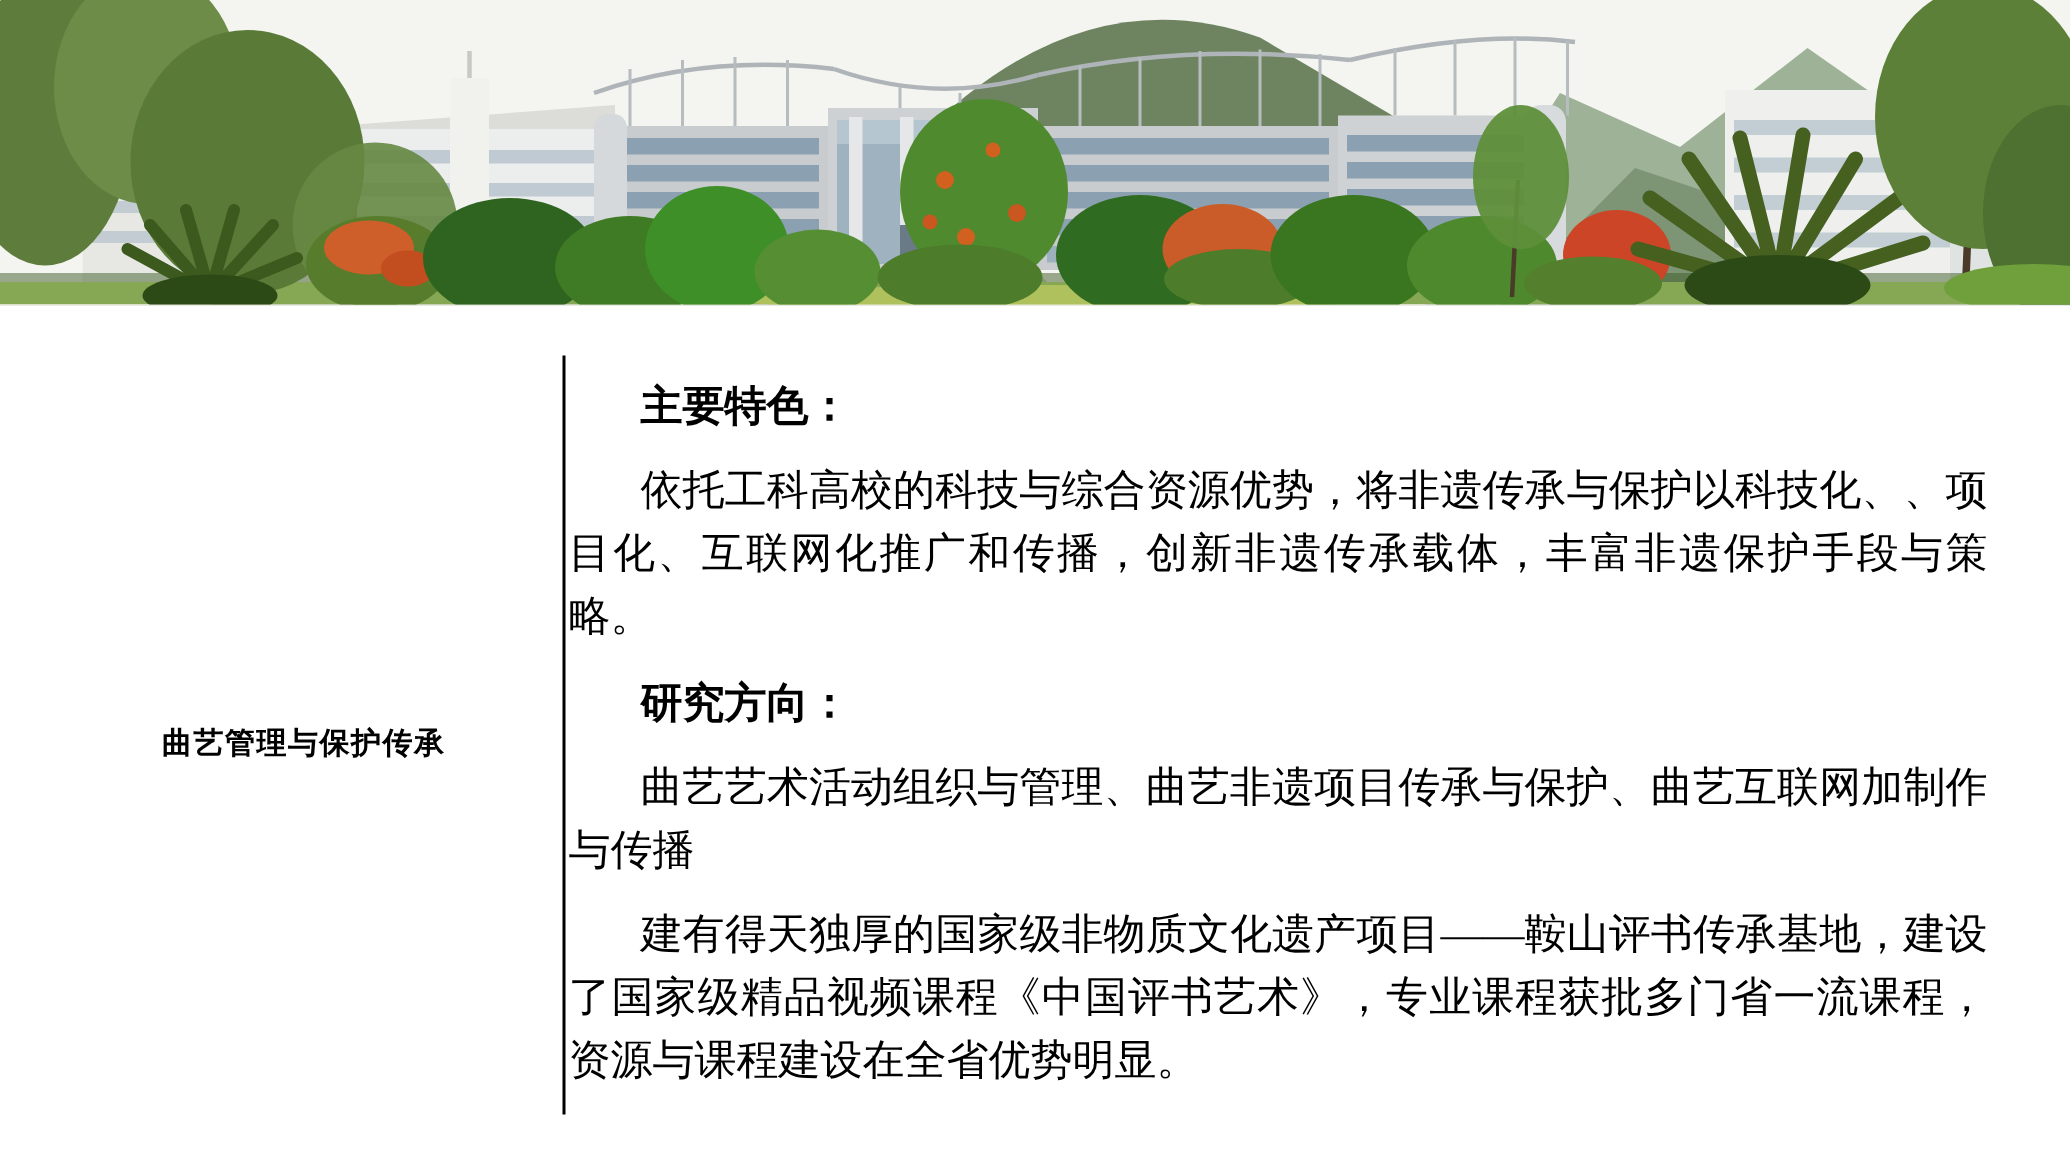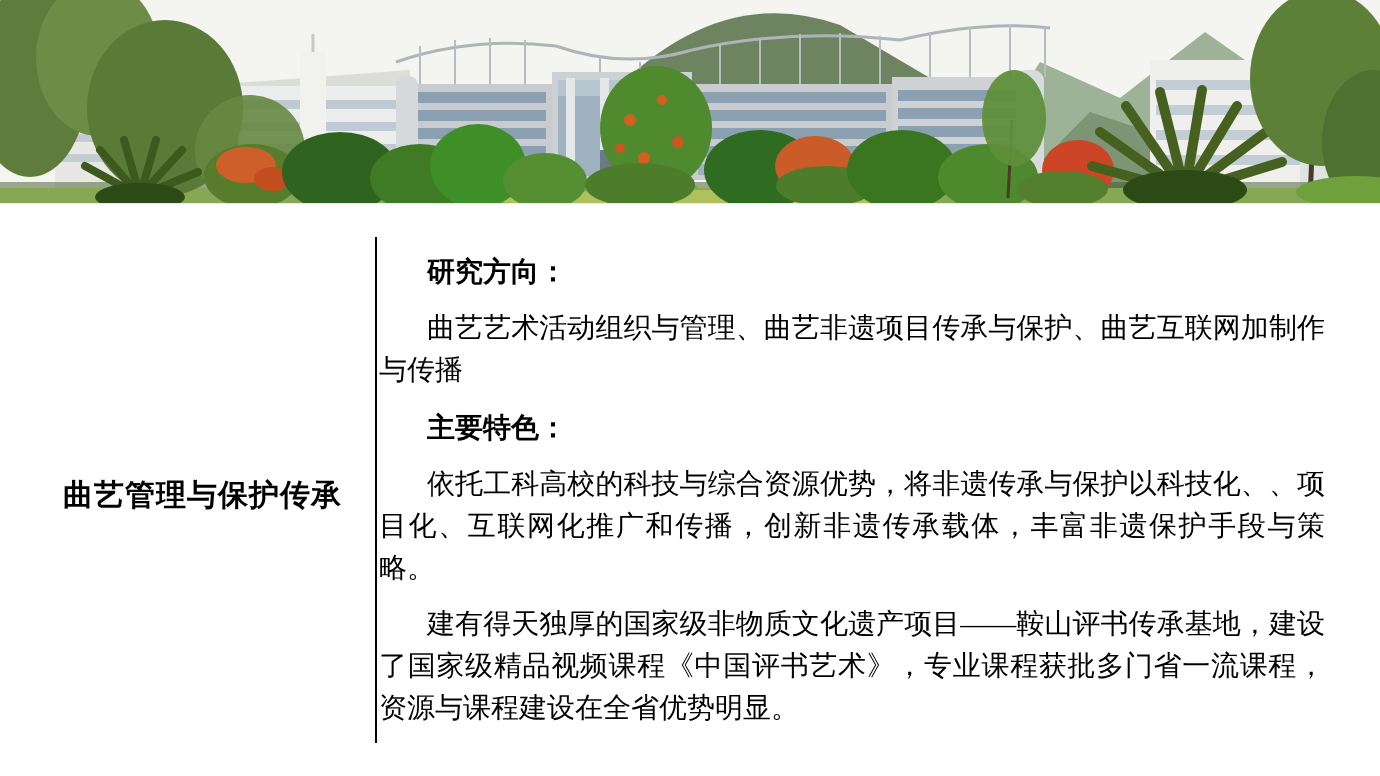--- a/index.html
+++ b/index.html
@@ -26,21 +26,21 @@
     align-items: stretch;
   }
   .left-cell {
     width: 375px;
     flex: 0 0 375px;
     display: flex;
     align-items: center;
     justify-content: center;
   }
   .program-title {
-    font-size: 30px;
+    font-size: 20px;
     font-weight: 700;
     letter-spacing: 1px;
     padding-left: 30px;
     white-space: nowrap;
     margin-top: 10px;
   }
   .right-cell {
     flex: 1 1 auto;
     border-left: 2px solid #000000;
     padding: 6px 55px 14px 2px;
@@ -204,29 +204,29 @@
 
   <div class="content-row">
 
     <div class="left-cell">
       <div class="program-title">曲艺管理与保护传承</div>
     </div>
 
     <div class="right-cell">
 
       <section>
+        <h3>主要特色：</h3>
+        <p>依托工科高校的科技与综合资源优势，将非遗传承与保护以科技化、、项目化、互联网化推广和传播，创新非遗传承载体，丰富非遗保护手段与策略。</p>
+      </section>
+
+      <section>
         <h3>研究方向：</h3>
         <p>曲艺艺术活动组织与管理、曲艺非遗项目传承与保护、曲艺互联网加制作与传播</p>
       </section>
 
       <section>
-        <h3>主要特色：</h3>
-        <p>依托工科高校的科技与综合资源优势，将非遗传承与保护以科技化、、项目化、互联网化推广和传播，创新非遗传承载体，丰富非遗保护手段与策略。</p>
-      </section>
-
-      <section>
         <p>建有得天独厚的国家级非物质文化遗产项目——鞍山评书传承基地，建设了国家级精品视频课程《中国评书艺术》，专业课程获批多门省一流课程，资源与课程建设在全省优势明显。</p>
       </section>
 
     </div>
   </div>
 
 </div>
 
 </body></html>

